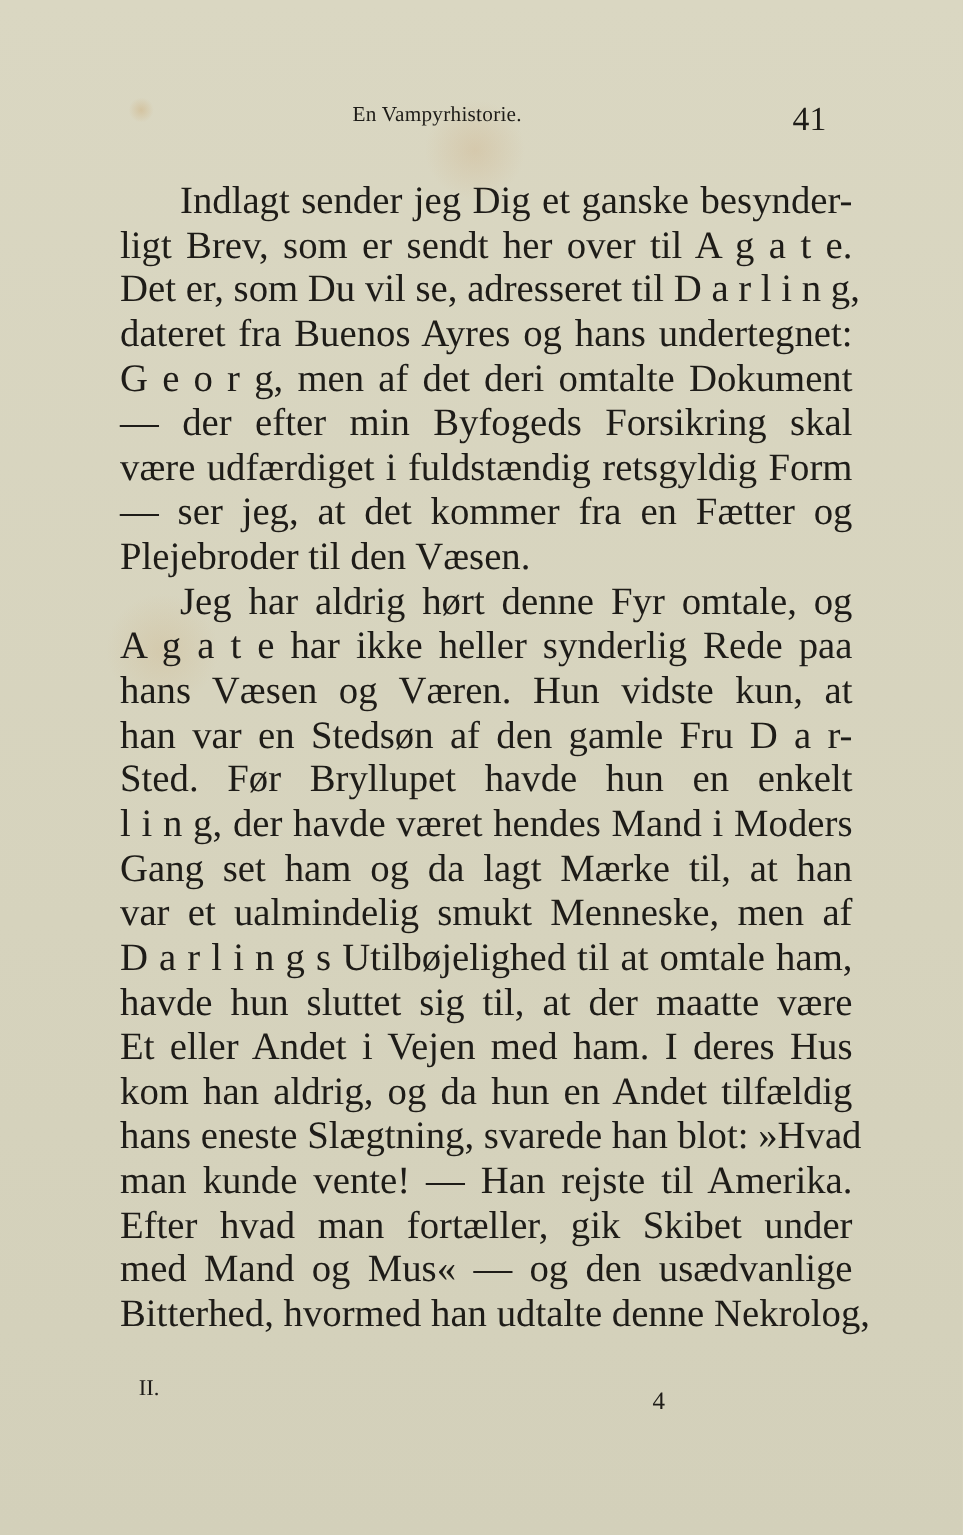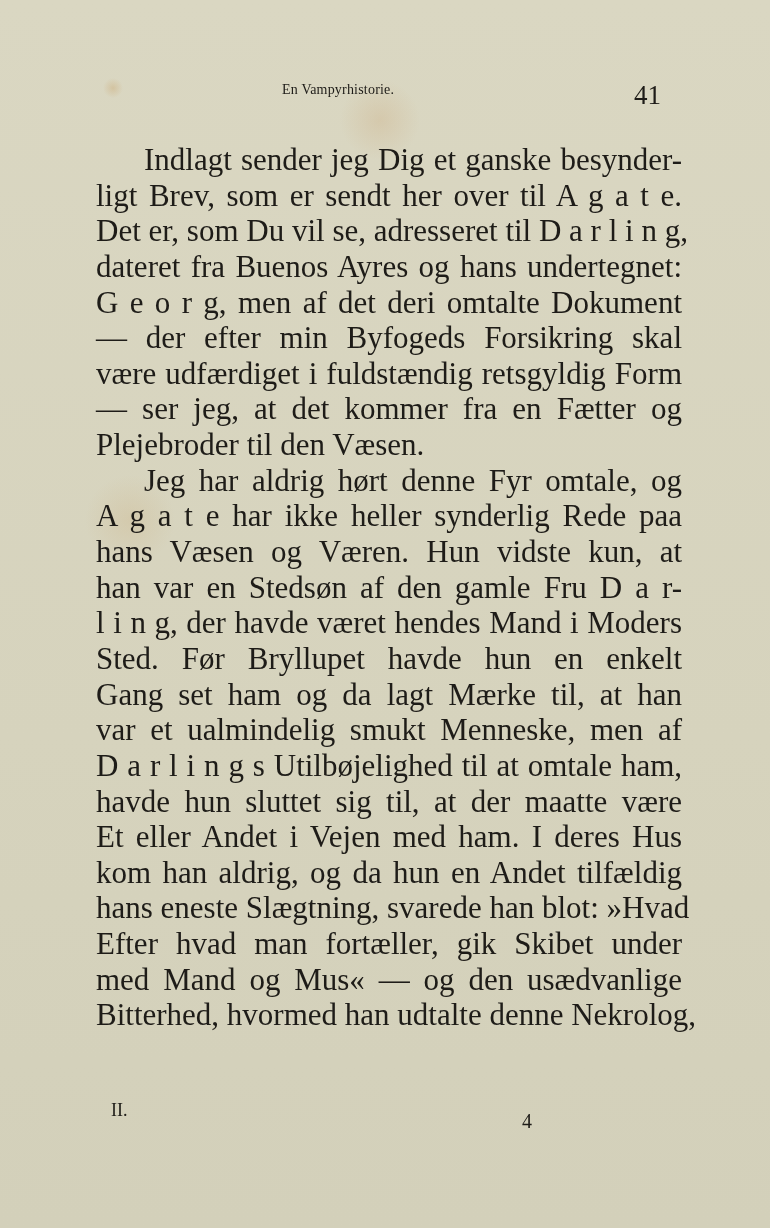--- a/index.html
+++ b/index.html
@@ -16,21 +16,21 @@
         radial-gradient(circle at 113px 88px, rgba(200,160,100,0.35) 0, rgba(200,160,100,0) 10px),
         radial-gradient(circle at 380px 120px, rgba(200,160,110,0.25) 0, rgba(200,160,110,0) 40px),
         radial-gradient(circle at 130px 520px, rgba(200,165,110,0.22) 0, rgba(200,165,110,0) 45px),
         linear-gradient(180deg, #dad7c2 0%, #d6d3bd 60%, #d3d0ba 100%);
     }
     .running-head {
       position: absolute; top: 80px; left: 0; width: 770px; height: 30px;
     }
     .rh-title {
       position: absolute; left: 282px; top: 2px;
-      font-size: 14px; letter-spacing: 0.2px;
+      font-size: 17px; letter-spacing: 0.2px;
     }
     .rh-page {
       position: absolute; left: 634px; top: 0px;
       font-size: 27px;
       text-align: center;
     }
     .body-text {
       position: absolute; left: 96px; top: 142px; width: 586px;
       font-size: 31px; line-height: 35.65px;
     }
@@ -67,29 +67,30 @@
     <span class="line">dateret fra Buenos Ayres og hans undertegnet:</span>
     <span class="line">G e o r g, men af det deri omtalte Dokument</span>
     <span class="line">— der efter min Byfogeds Forsikring skal</span>
     <span class="line">være udfærdiget i fuldstændig retsgyldig Form</span>
     <span class="line">— ser jeg, at det kommer fra en Fætter og</span>
     <span class="line last">Plejebroder til den Væsen.</span>
     <span class="line indent">Jeg har aldrig hørt denne Fyr omtale, og</span>
     <span class="line">A g a t e har ikke heller synderlig Rede paa</span>
     <span class="line">hans Væsen og Væren. Hun vidste kun, at</span>
     <span class="line">han var en Stedsøn af den gamle Fru D a r-</span>
+    <span class="line">Sted. Før Bryllupet havde hun en enkelt</span>
     <span class="line">l i n g, der havde været hendes Mand i Moders</span>
-    <span class="line">Sted. Før Bryllupet havde hun en enkelt</span>
     <span class="line">Gang set ham og da lagt Mærke til, at han</span>
     <span class="line">var et ualmindelig smukt Menneske, men af</span>
     <span class="line">D a r l i n g s Utilbøjelighed til at omtale ham,</span>
     <span class="line">havde hun sluttet sig til, at der maatte være</span>
     <span class="line">Et eller Andet i Vejen med ham. I deres Hus</span>
     <span class="line">kom han aldrig, og da hun en Andet tilfældig</span>
     <span class="line">hans eneste Slægtning, svarede han blot: »Hvad</span>
+    <span class="line">man kunde vente! — Han rejste til Amerika.</span>
     <span class="line">Efter hvad man fortæller, gik Skibet under</span>
     <span class="line">med Mand og Mus« — og den usædvanlige</span>
     <span class="line">Bitterhed, hvormed han udtalte denne Nekrolog,</span>
   </div>
 
   <div class="footer">
     <span class="signature">II.</span>
     <span class="sheet-num">4</span>
   </div>
 </div>

